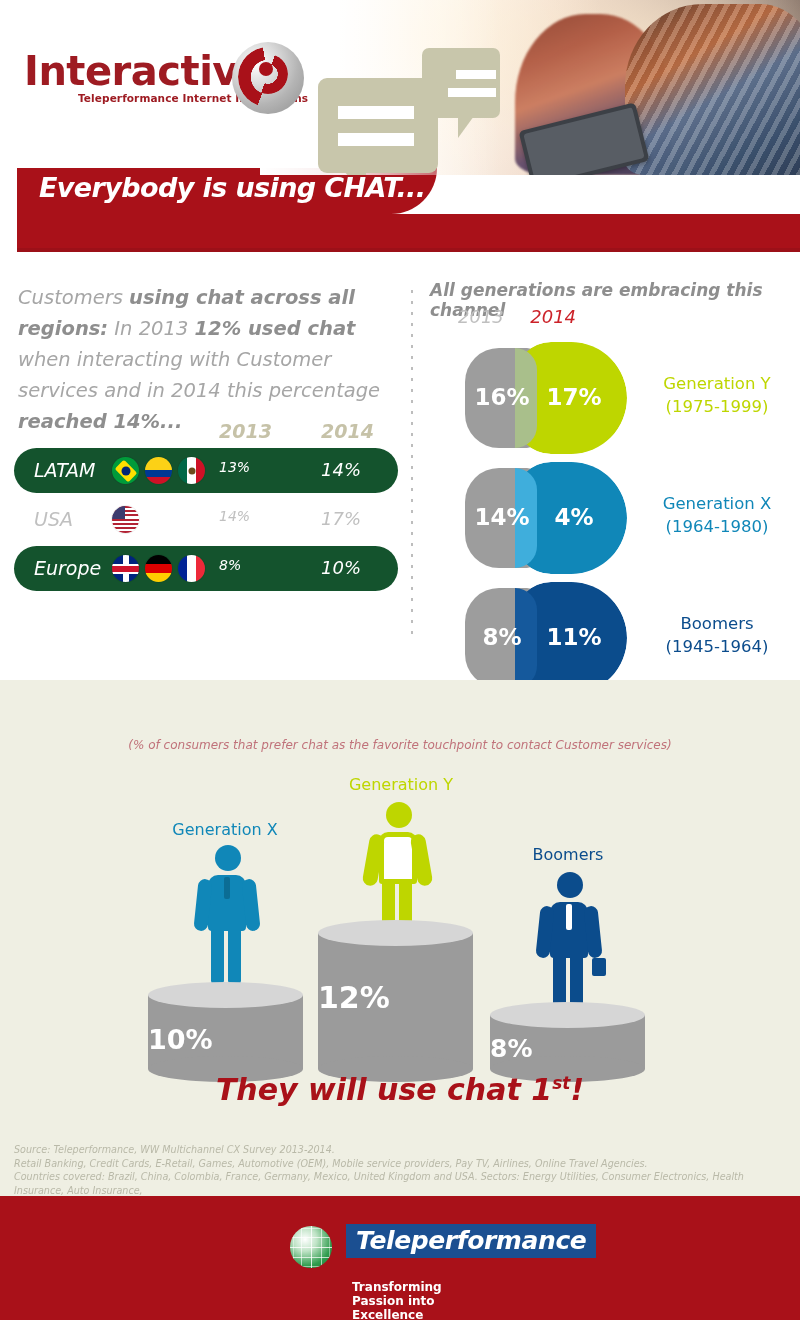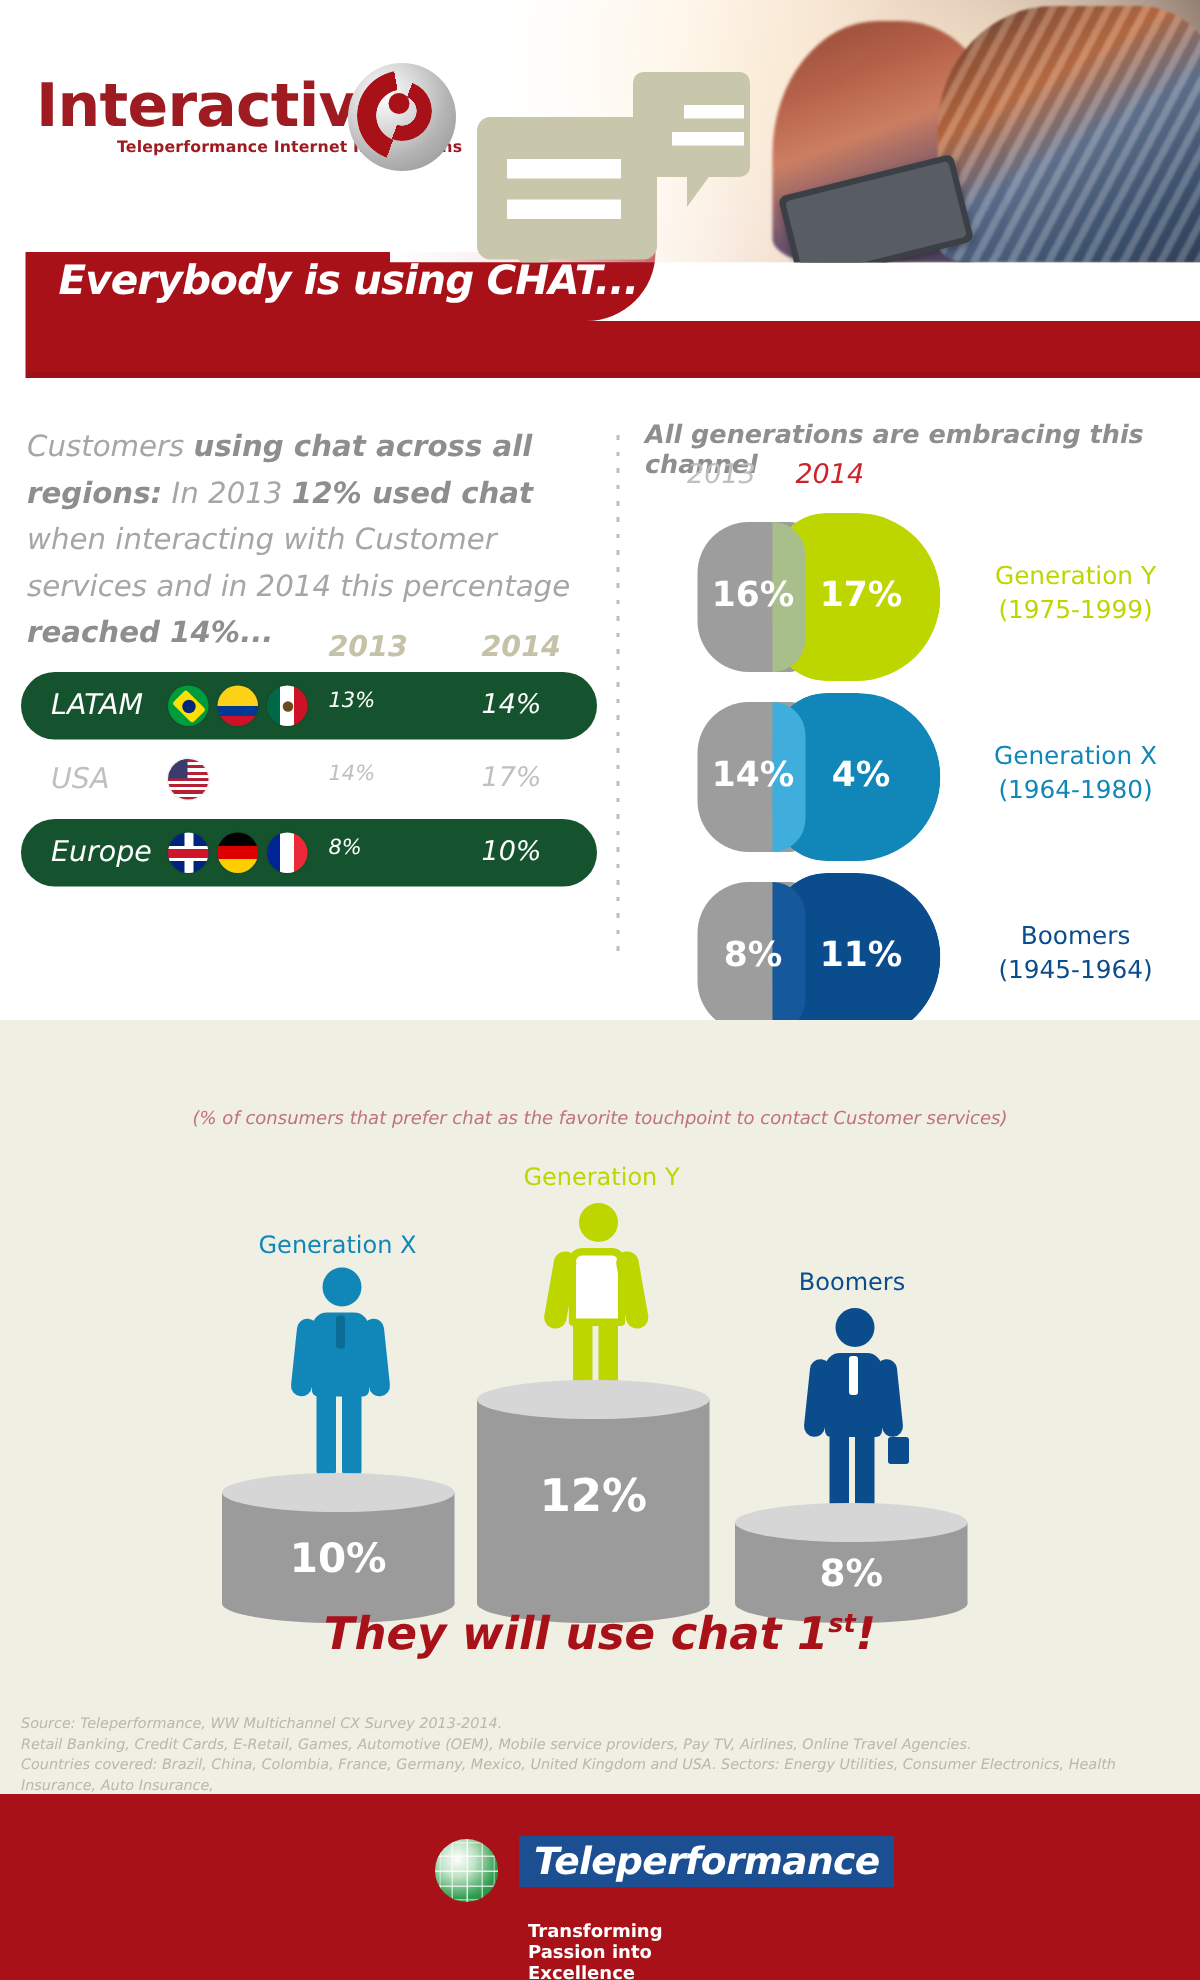--- a/index.html
+++ b/index.html
@@ -136,21 +136,21 @@
 
   
   .podium-sec { position:absolute; left:0; top:680px; width:800px; height:460px; background:#efefe3; }
   .pod-title { position:absolute; left:0; top:26px; width:800px; text-align:center; font-size:20px; font-style:italic; color:#c0272d; font-family:"DejaVu Sans", sans-serif; }
   .pod-title b { color:#9e1b22; font-weight:bold; font-style:italic; }
   .pod-sub { position:absolute; left:0; top:58px; width:800px; text-align:center; font-size:12px; font-style:italic; color:#c0727a; font-family:"DejaVu Sans", sans-serif; }
   .pod-cyl { position:absolute; }
   .pod-body { position:absolute; left:0; background:#9b9b9b; }
   .pod-top { position:absolute; left:0; top:0; height:26px; background:#d6d6d6; border-radius:50%; }
   .pod-bot { position:absolute; left:0; height:26px; background:#9b9b9b; border-radius:50%; }
-  .pod-pct { position:absolute; text-align:center; color:#ffffff; font-weight:bold; font-family:"DejaVu Sans", sans-serif; }
+  .pod-pct { position:absolute; text-align:left; color:#ffffff; font-weight:bold; font-family:"DejaVu Sans", sans-serif; }
   .pod-name { position:absolute; text-align:center; font-size:16px; font-family:"DejaVu Sans", sans-serif; }
 
   
   .fig { position:absolute; }
   .fig .head { position:absolute; border-radius:50%; }
   .fig .torso { position:absolute; }
   .fig .arm { position:absolute; border-radius:8px; }
   .fig .leg { position:absolute; border-radius:0 0 7px 7px; }
 
   .closer { position:absolute; left:0; top:392px; width:800px; text-align:center;

